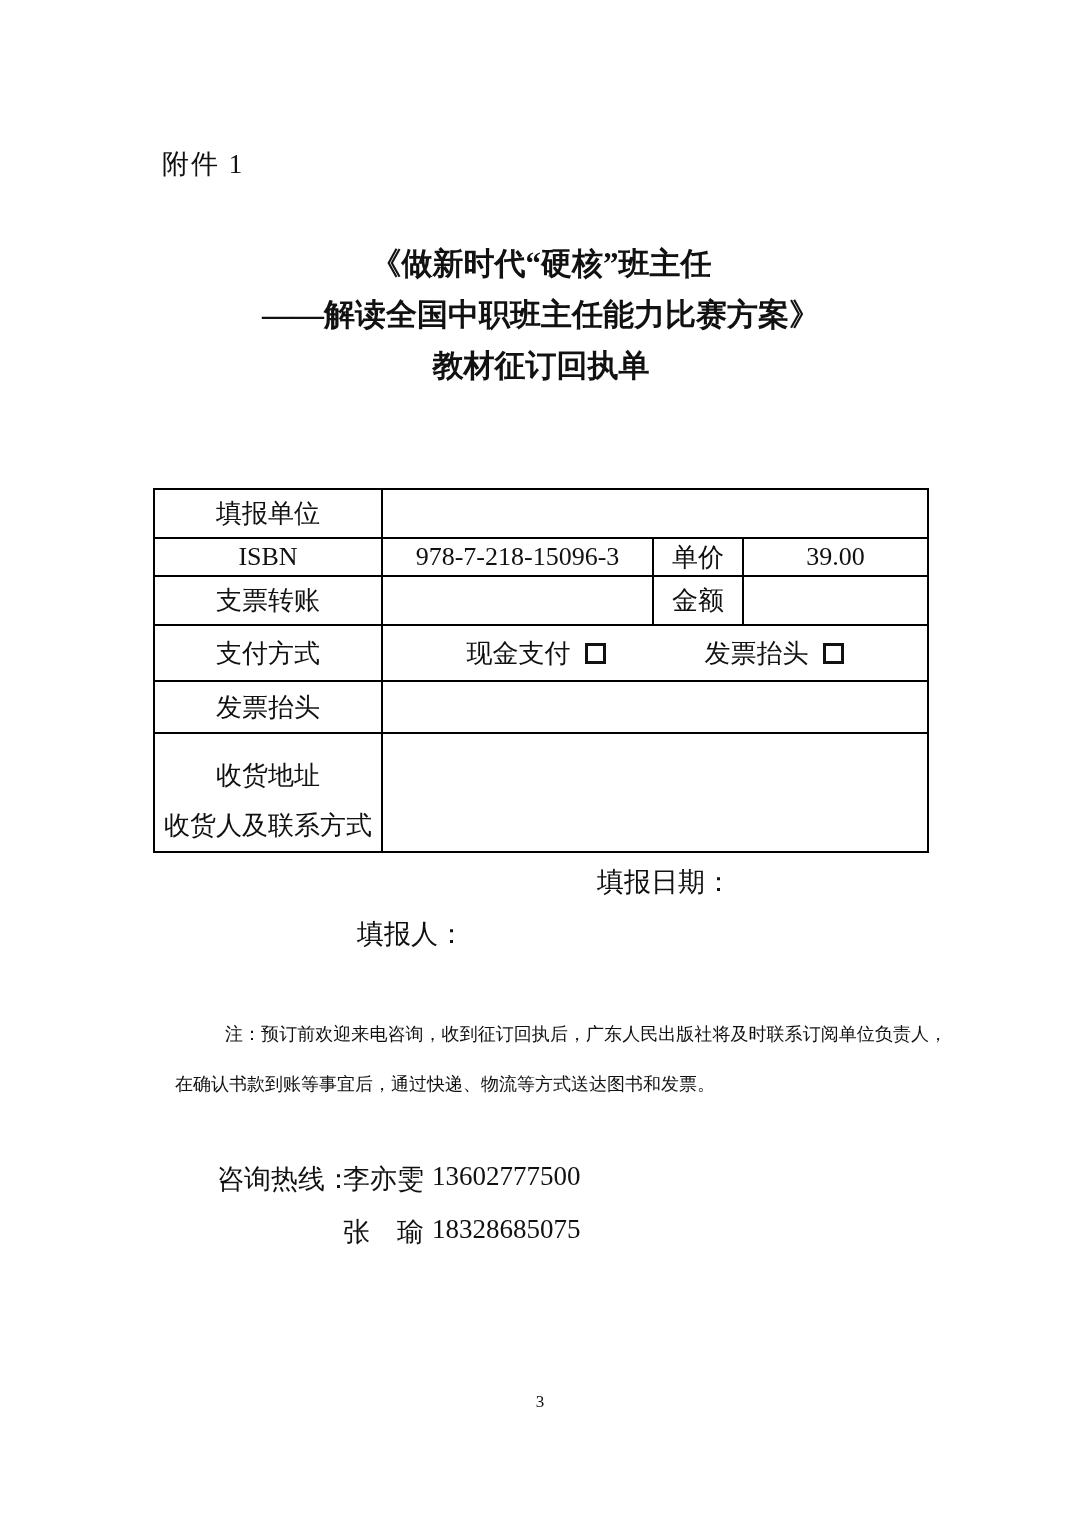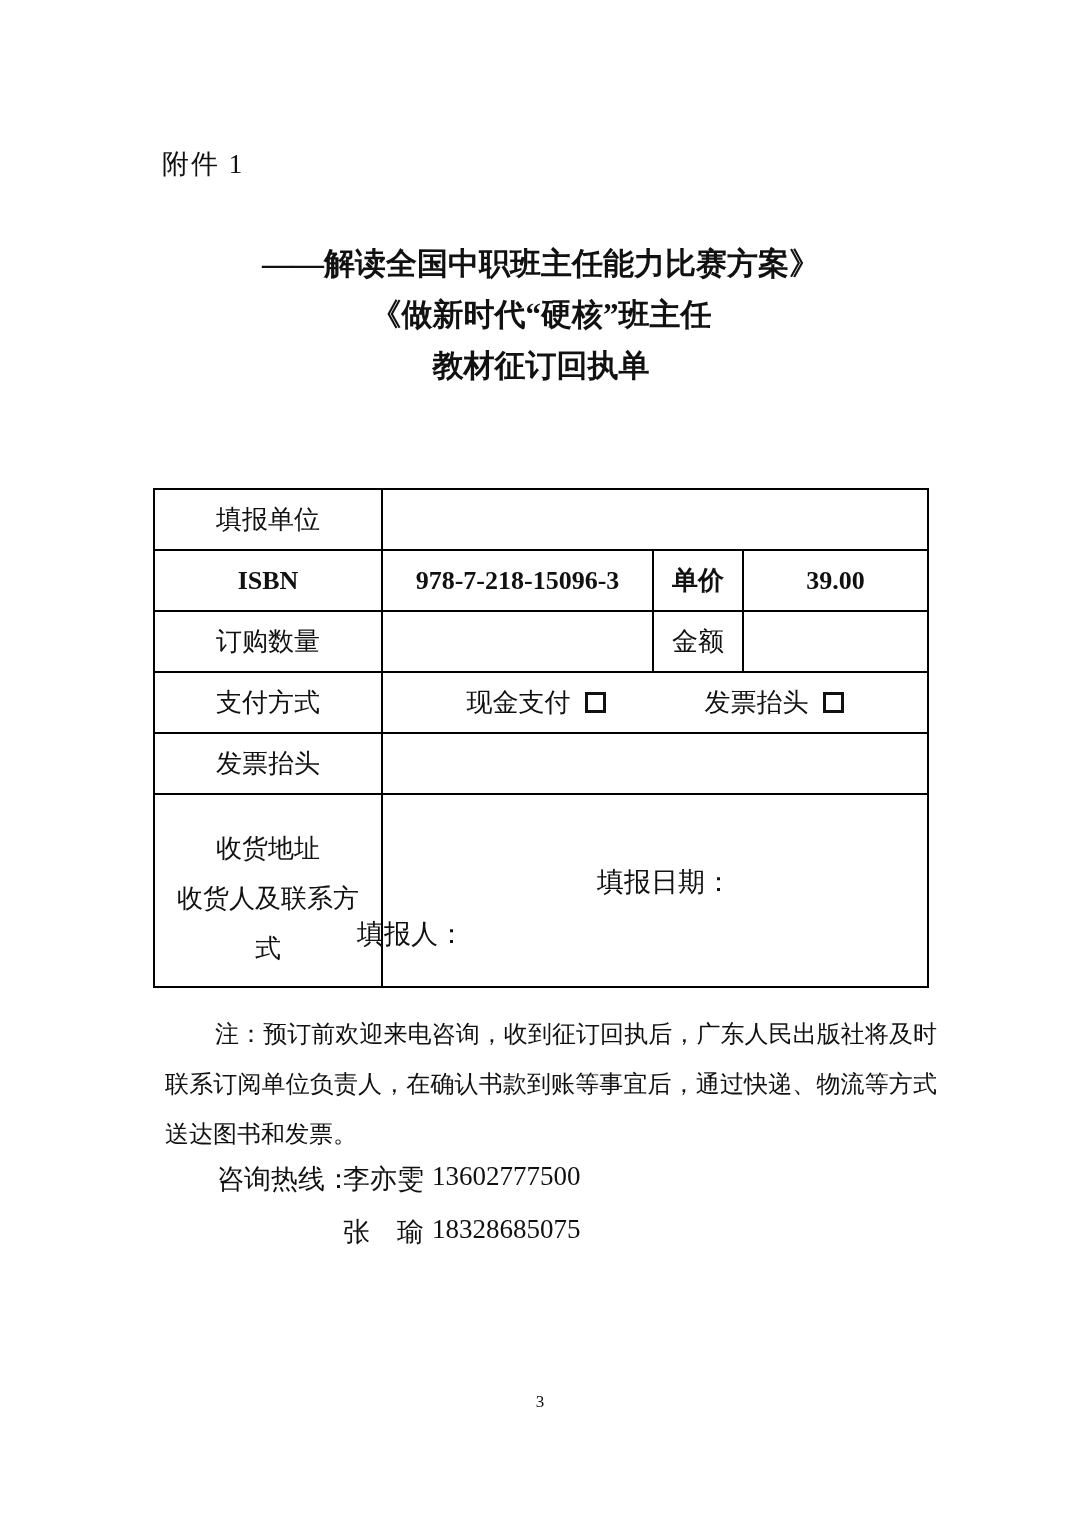--- a/index.html
+++ b/index.html
@@ -20,41 +20,41 @@
   }
 
   table.order{
     position:absolute;left:153px;top:488px;
     border-collapse:collapse;table-layout:fixed;width:774px;
     font-size:26px;
   }
   table.order td{
     border:2px solid #000000;
     text-align:center;vertical-align:middle;
-    padding:12px;overflow:hidden;
+    padding:0;overflow:hidden;
   }
-  tr.r1{height:49px;} tr.r2{height:52px;font-weight:bold;} tr.r3{height:49px;}
+  tr.r1{height:49px;} tr.r2{height:38px;} tr.r3{height:49px;}
   tr.r4{height:56px;} tr.r5{height:52px;} tr.r6{height:100px;}
   .two-line{line-height:50px;margin-top:17px;}
 
   .pay-options{
     display:flex;justify-content:center;align-items:center;gap:99px;
   }
   .pay-option{display:flex;align-items:center;}
   .checkbox{
     display:inline-block;width:15px;height:15px;
     border:3px solid #111111;margin-left:14px;
   }
 
   .sig-filler{left:357px;top:916px;font-size:27px;}
   .sig-date{left:597px;top:864px;font-size:27px;}
 
   .note{
-    left:165px;top:1009px;width:772px;
-    font-size:24px;line-height:50px;
+    left:175px;top:1009px;width:772px;
+    font-size:18px;line-height:50px;
     text-indent:50px;text-align:justify;
   }
 
   .contact-line{left:217px;height:50px;width:480px;font-size:27px;}
   .contact-line1{top:1161px;}
   .contact-line2{top:1214px;}
   .contact-label{position:absolute;left:0;top:0;}
   .contact-name{position:absolute;left:126px;top:0;}
   .contact-phone{position:absolute;left:215px;top:0;}
 
@@ -62,22 +62,22 @@
     left:0;top:1392px;width:1080px;
     text-align:center;font-size:17px;
   }
 </style>
 </head>
 <body>
 
 <div class="abs attachment">附件 1</div>
 
 <div class="abs title-block">
+  <div>《做新时代“硬核”班主任</div>
   <div>——解读全国中职班主任能力比赛方案》</div>
-  <div>《做新时代“硬核”班主任</div>
   <div>教材征订回执单</div>
 </div>
 
 <table class="order">
   <colgroup>
     <col style="width:228px">
       <col style="width:271px">
       <col style="width:90px">
       <col style="width:185px">
   </colgroup>
@@ -86,21 +86,21 @@
     <td>填报单位</td>
     <td colspan="3"></td>
   </tr>
   <tr class="r2">
     <td>ISBN</td>
     <td>978-7-218-15096-3</td>
     <td>单价</td>
     <td>39.00</td>
   </tr>
   <tr class="r3">
-    <td>订购数量</td>
+    <td>支票转账</td>
     <td></td>
     <td>金额</td>
     <td></td>
   </tr>
   <tr class="r4">
     <td>支付方式</td>
     <td colspan="3">
       <div class="pay-options">
         <span class="pay-option">
           <span>现金支付</span>

